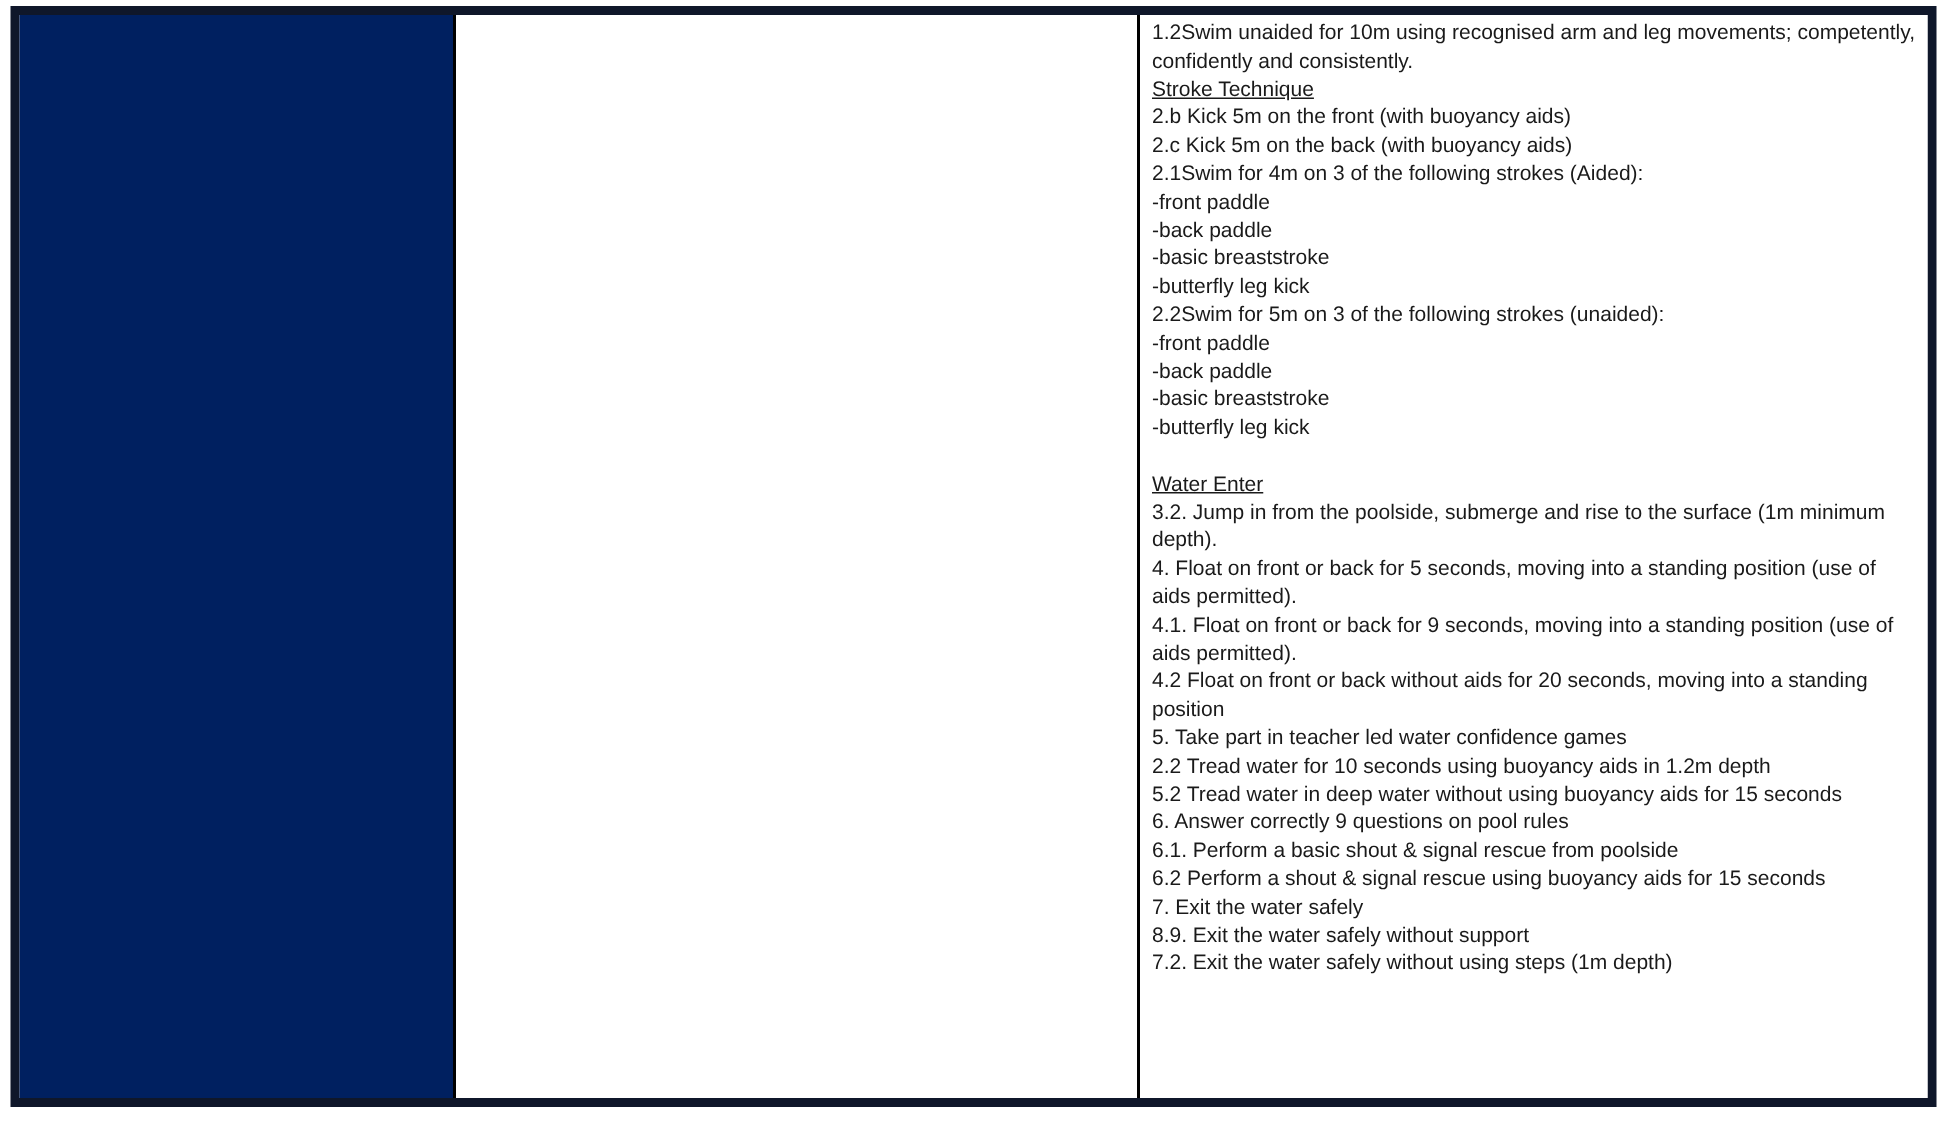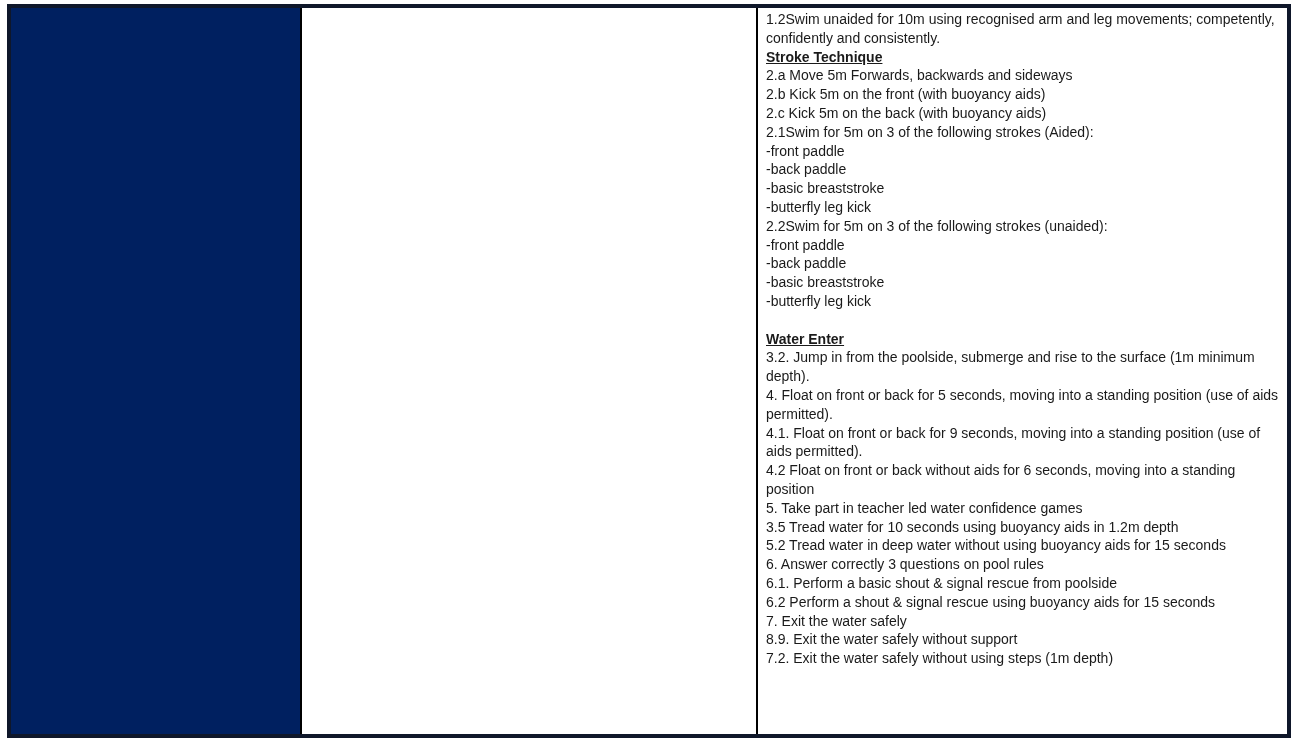--- a/index.html
+++ b/index.html
@@ -14,21 +14,21 @@
     overflow: hidden;
     position: relative;
   }
   .doc-table {
     position: absolute;
     left: 7px;
     top: 4px;
     width: 1284px;
     height: 734px;
     display: flex;
-    border: 4px solid #0f172a;
+    border: 6px solid #0f172a;
     box-sizing: border-box;
     background: #ffffff;
   }
   .cell {
     box-sizing: border-box;
     height: 100%;
   }
   .cell-level {
     width: 291px;
     flex: none;
@@ -46,58 +46,57 @@
     padding: 2px 8px 0 8px;
     font-size: 14px;
     line-height: 18.8px;
     overflow: hidden;
   }
   .para {
     margin: 0;
     white-space: normal;
   }
   .para.heading {
-    font-weight: bold;
+    font-weight: normal;
     text-decoration: underline;
   }
   .para.blank {
     height: 18.8px;
   }
 </style>
 </head>
 <body>
 
 <div class="doc-table">
   <div class="cell cell-level" style="background: rgb(0, 32, 96);"></div>
   <div class="cell cell-notes"></div>
   <div class="cell cell-criteria" style="color: rgb(26, 26, 26);">
       <div class="para normal">1.2Swim unaided for 10m using recognised arm and leg movements; competently, confidently and consistently.</div>
       <div class="para heading">Stroke Technique</div>
-      <div class="para normal">2.a Move 5m Forwards, backwards and sideways</div>
       <div class="para normal">2.b Kick 5m on the front (with buoyancy aids)</div>
       <div class="para normal">2.c Kick 5m on the back (with buoyancy aids)</div>
-      <div class="para normal">2.1Swim for 5m on 3 of the following strokes (Aided):</div>
+      <div class="para normal">2.1Swim for 4m on 3 of the following strokes (Aided):</div>
       <div class="para normal">-front paddle</div>
       <div class="para normal">-back paddle</div>
       <div class="para normal">-basic breaststroke</div>
       <div class="para normal">-butterfly leg kick</div>
       <div class="para normal">2.2Swim for 5m on 3 of the following strokes (unaided):</div>
       <div class="para normal">-front paddle</div>
       <div class="para normal">-back paddle</div>
       <div class="para normal">-basic breaststroke</div>
       <div class="para normal">-butterfly leg kick</div>
       <div class="para blank"></div>
       <div class="para heading">Water Enter</div>
       <div class="para normal">3.2. Jump in from the poolside, submerge and rise to the surface (1m minimum depth).</div>
       <div class="para normal">4. Float on front or back for 5 seconds, moving into a standing position (use of aids permitted).</div>
       <div class="para normal">4.1. Float on front or back for 9 seconds, moving into a standing position (use of aids permitted).</div>
-      <div class="para normal">4.2 Float on front or back without aids for 6 seconds, moving into a standing position</div>
+      <div class="para normal">4.2 Float on front or back without aids for 20 seconds, moving into a standing position</div>
       <div class="para normal">5. Take part in teacher led water confidence games</div>
-      <div class="para normal">3.5 Tread water for 10 seconds using buoyancy aids in 1.2m depth</div>
+      <div class="para normal">2.2 Tread water for 10 seconds using buoyancy aids in 1.2m depth</div>
       <div class="para normal">5.2 Tread water in deep water without using buoyancy aids for 15 seconds</div>
-      <div class="para normal">6. Answer correctly 3 questions on pool rules</div>
+      <div class="para normal">6. Answer correctly 9 questions on pool rules</div>
       <div class="para normal">6.1. Perform a basic shout &amp; signal rescue from poolside</div>
       <div class="para normal">6.2 Perform a shout &amp; signal rescue using buoyancy aids for 15 seconds</div>
       <div class="para normal">7. Exit the water safely</div>
       <div class="para normal">8.9. Exit the water safely without support</div>
       <div class="para normal">7.2. Exit the water safely without using steps (1m depth)</div>
     </div>
 </div>
 
 </body></html>

